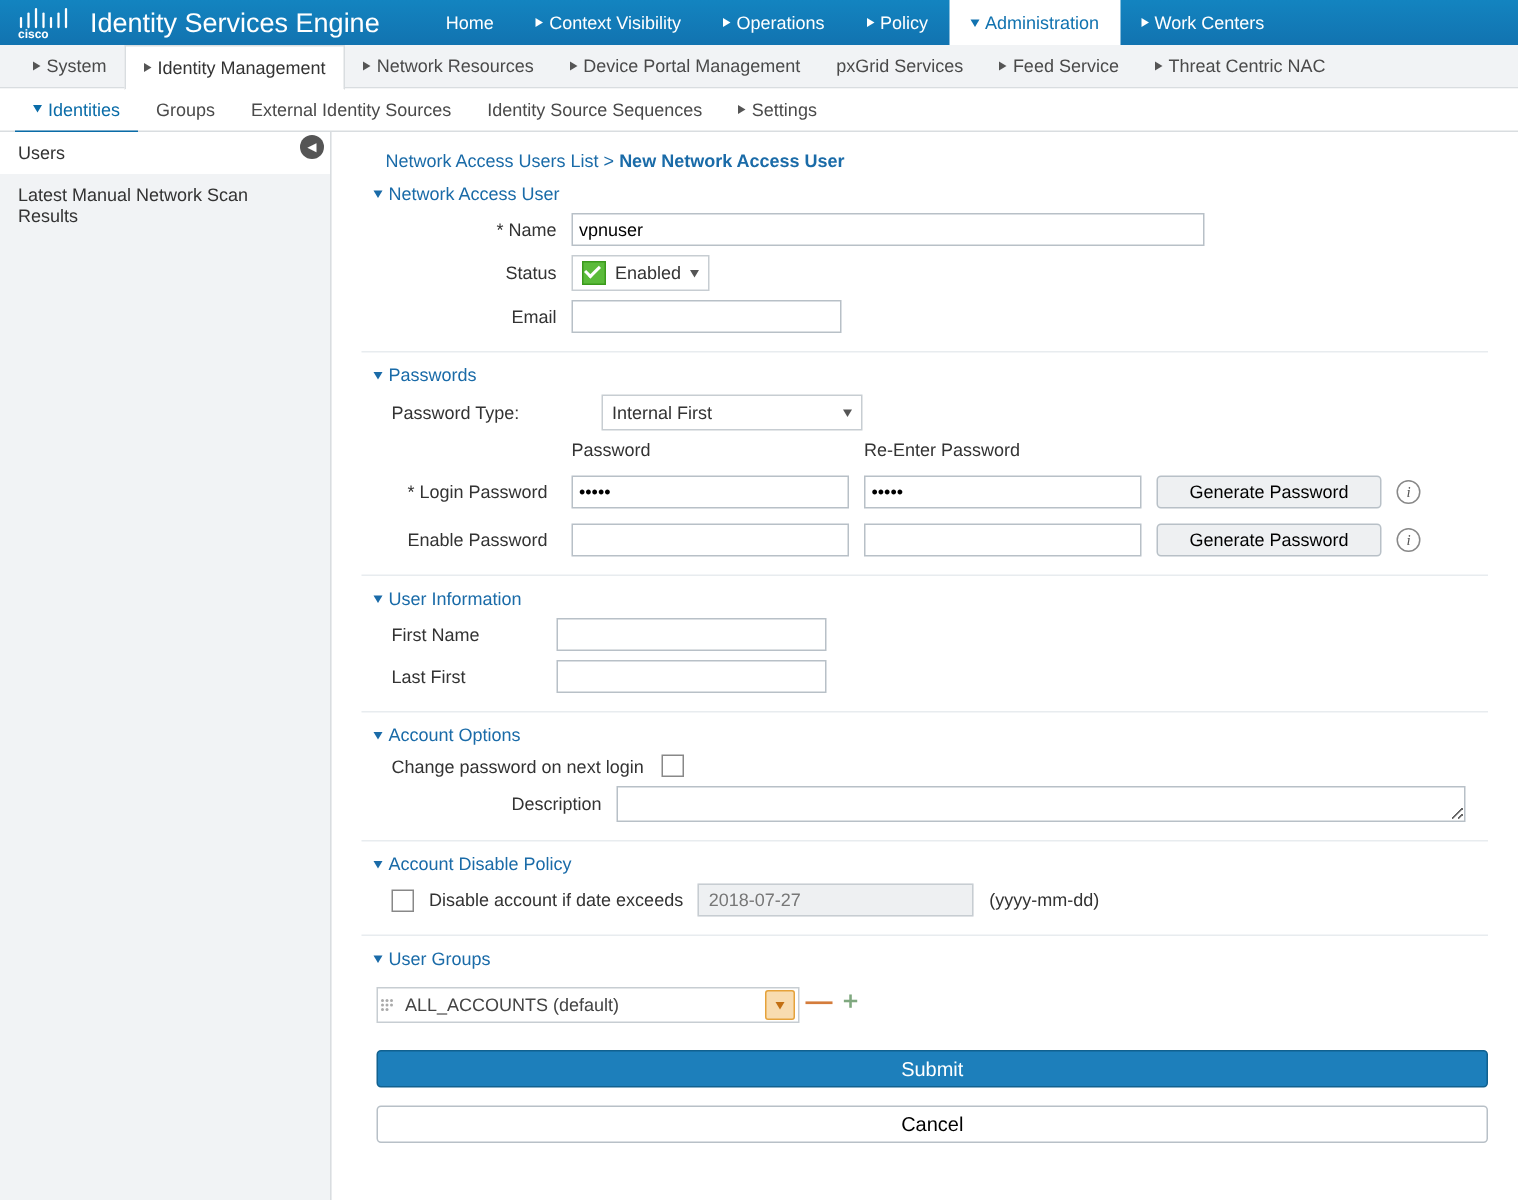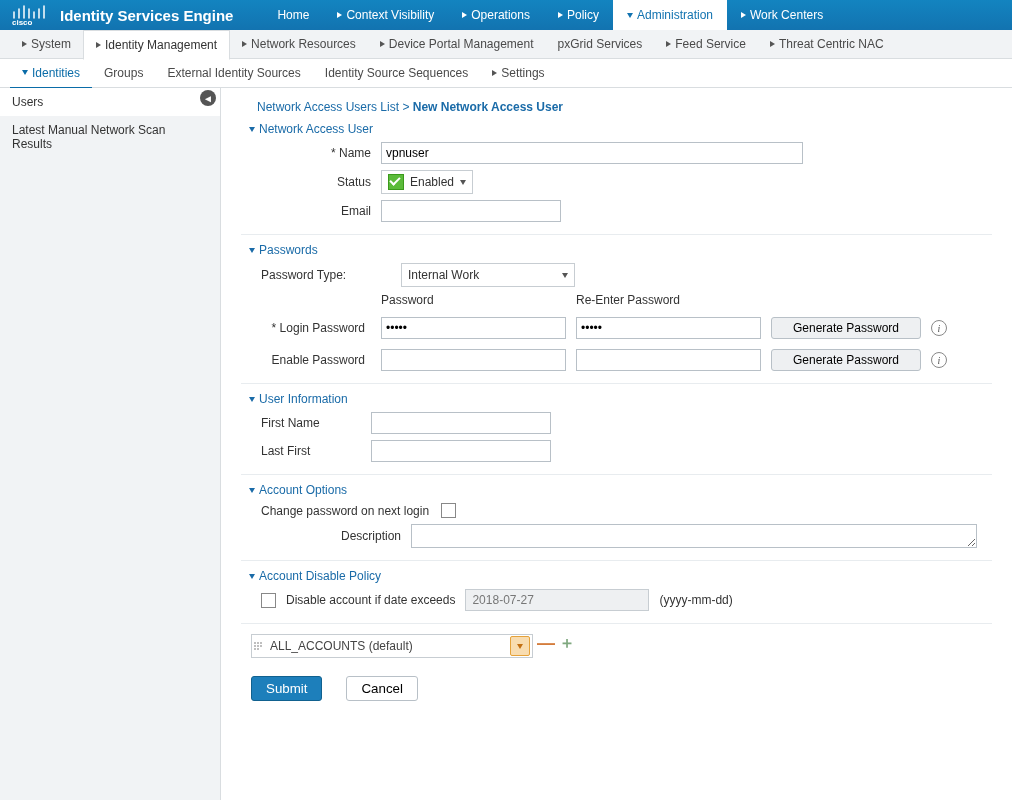--- a/index.html
+++ b/index.html
@@ -1,20 +1,20 @@
 <!DOCTYPE html>
 <html><head>
 <meta charset="utf-8">
 <style>
   body { margin:0; font-family: Arial, Helvetica, sans-serif; font-size:12px; color:#333; background:#fff; }
   
   .topbar { background: linear-gradient(#1384c0,#1273b0); color:#fff; display:flex; align-items:center; height:30px; }
   .logo { display:flex; align-items:center; padding:0 10px; gap:8px; font-weight:bold;justify-content:flex-end;}
   .logo svg { display:block; }
-  .app-title { font-size:15px; font-weight:bold; margin-right:30px;}
+  .app-title { font-size:18px; font-weight:normal; margin-right:30px;}
   .topnav { display:flex; }
   .topnav-item { padding:0 14px; height:30px; display:flex; align-items:center; cursor:pointer; gap:4px;}
   .topnav-item.active { background:#fff; color:#1273b0; }
   .caret-down { width:0; height:0; border-left:3px solid transparent; border-right:3px solid transparent; border-top:5px solid currentColor;}
   .caret-right { width:0; height:0; border-top:3px solid transparent; border-bottom:3px solid transparent; border-left:5px solid currentColor;}
   
   .subnav { background:#f1f3f5; border-bottom:1px solid #d9dde0; display:flex; align-items:center; height:28px; padding-left:10px; }
   .subnav-item { padding:0 12px; height:28px; display:flex; align-items:center; cursor:pointer; gap:4px; color:#4a4a4a;}
   .subnav-item.active { background:#fff; border-top:1px solid #d9dde0; border-left:1px solid #d9dde0; border-right:1px solid #d9dde0; border-bottom:1px solid #fff; margin-bottom:-1px; color:#333;}
   
@@ -60,21 +60,21 @@
   
   .ug-row { border:1px solid #c7cdd2; display:flex; align-items:center; height:22px; margin-top:6px; margin-left:10px; width:280px; }
   .drag-dots { width:8px; display:flex; flex-wrap:wrap; gap:1px; padding:2px; }
   .drag-dots span { width:2px;height:2px;background:#aaa;border-radius:50%;}
   .ug-select { flex:1; padding:0 6px; color:#444; }
   .ug-dd-btn { width:18px; height:18px; border:1px solid #e5a23a; background:#f8dcb0; display:flex; align-items:center; justify-content:center; margin-right:2px; cursor:pointer; border-radius:2px;}
   .ug-dd-btn .dd-caret{ border-top-color:#c36f12;}
   .minus-ico { color:#d47c3c; font-size:18px; font-weight:bold; margin:0 4px; cursor:pointer;}
   .plus-ico { color:#7fa87f; font-size:16px; font-weight:bold; cursor:pointer;}
   
-  .submit-row { margin:18px 0 0 10px; display:flex; gap:24px;}
+  .submit-row { margin:18px 0 0 10px; display:flex; gap:12px;flex-direction:column;}
   .btn-primary { background:#1d7fbb; color:#fff; border:1px solid #11618f; padding:4px 14px; border-radius:3px; cursor:pointer;}
   .btn-sec { background:#fff; border:1px solid #b8c0c7; padding:4px 14px; border-radius:3px; cursor:pointer;}
 </style>
 </head>
 <body>
 
 <div class="topbar">
   <div class="logo">
     <svg width="40" height="22">
       <g stroke="#fff" stroke-width="1.5" stroke-linecap="round">
@@ -205,21 +205,21 @@
     </div>
 
     <hr class="sep">
     <div class="section-head">
       <span class="caret-down"></span>
       <span>Passwords</span>
     </div>
     <div class="form-row">
       <div class="form-label" style="width:130px;text-align:left;padding-left:20px;">Password Type:</div>
       <div class="status-dd" style="width:160px;justify-content:space-between;">
-        <span>Internal Work</span>
+        <span>Internal First</span>
         <span class="dd-caret"></span>
       </div>
     </div>
     <div class="pw-grid">
       <div></div>
       <div>Password</div>
       <div>Re-Enter Password</div>
       <div></div>
         <div></div>
 
@@ -271,20 +271,24 @@
       <span>Account Disable Policy</span>
     </div>
     <div class="form-row" style="padding-left:20px; gap:10px;">
       <span class="chkbox"></span>
       <span>Disable account if date exceeds</span>
       <span class="date-disabled">2018-07-27</span>
       <span>(yyyy-mm-dd)</span>
     </div>
 
     <hr class="sep">
+    <div class="section-head">
+      <span class="caret-down"></span>
+      <span>User Groups</span>
+    </div>
     <div style="display:flex;align-items:center;">
       <div class="ug-row">
         <div class="drag-dots">
           <span></span>
             <span></span>
             <span></span>
             <span></span>
             <span></span>
             <span></span>
             <span></span>

